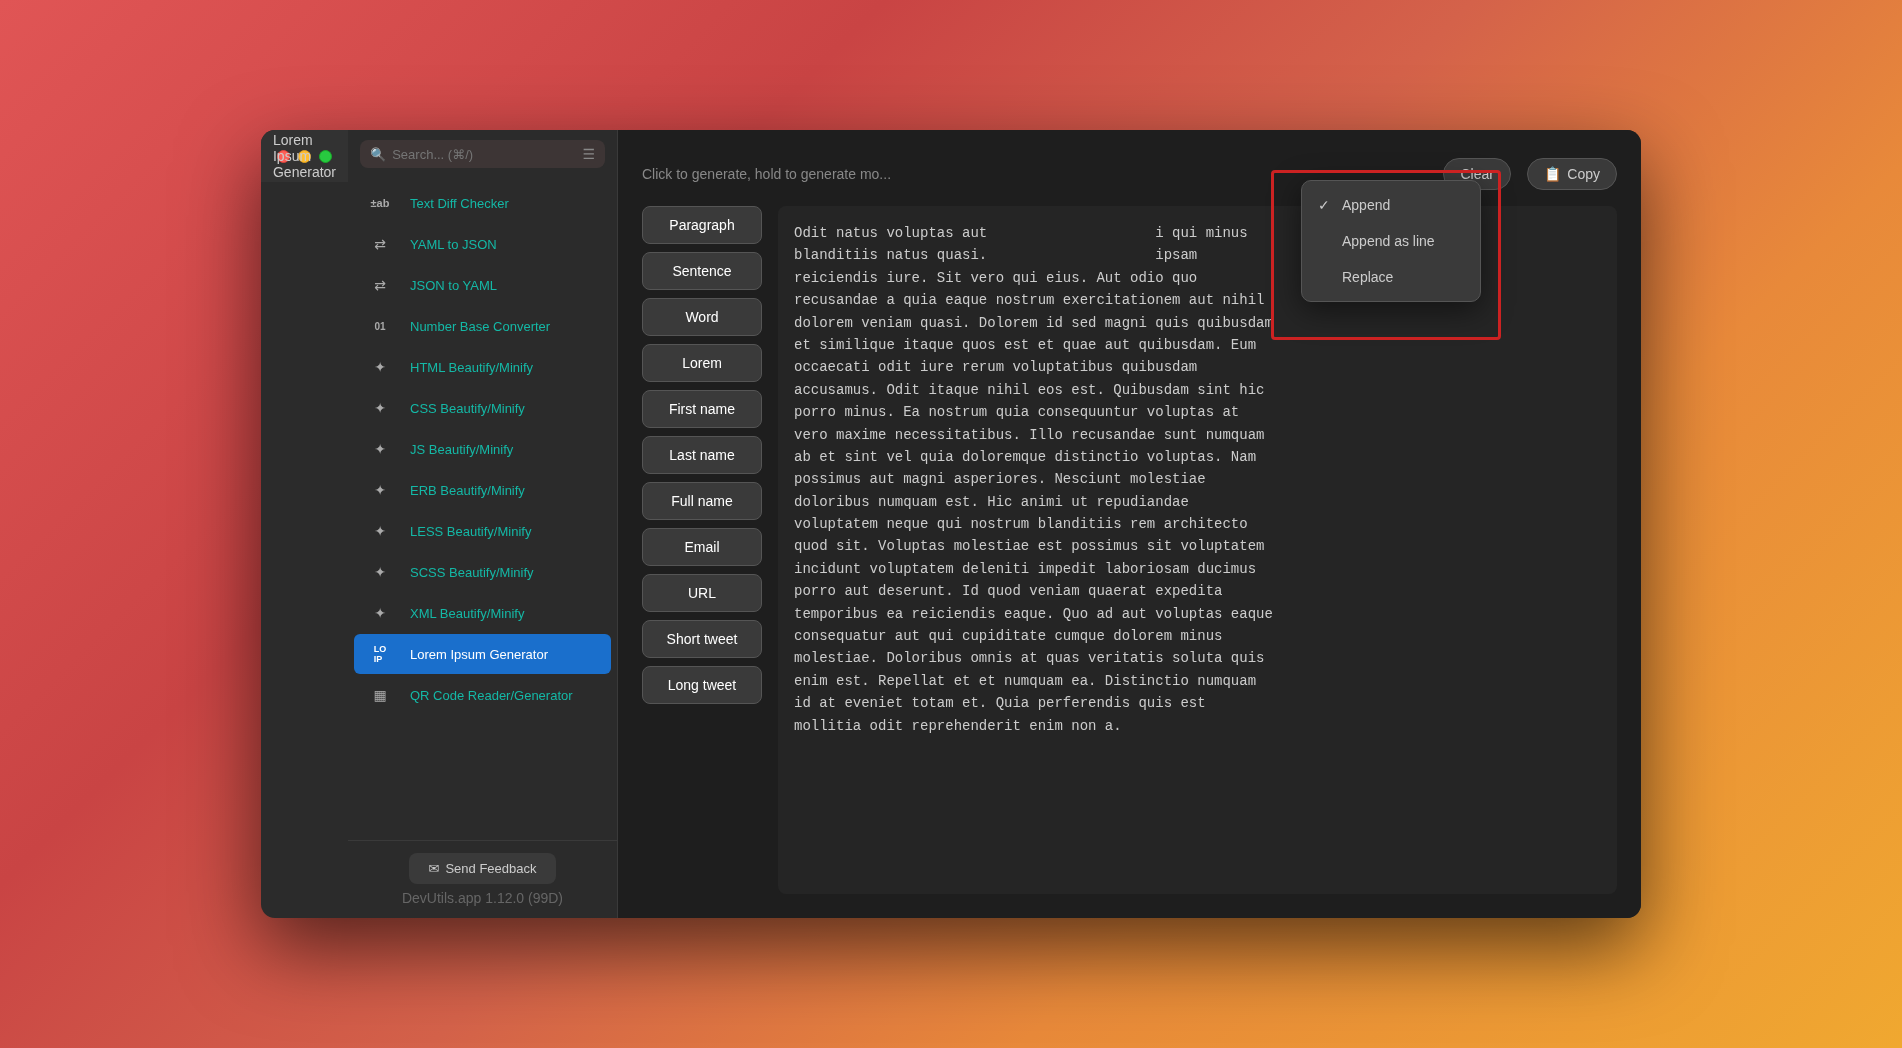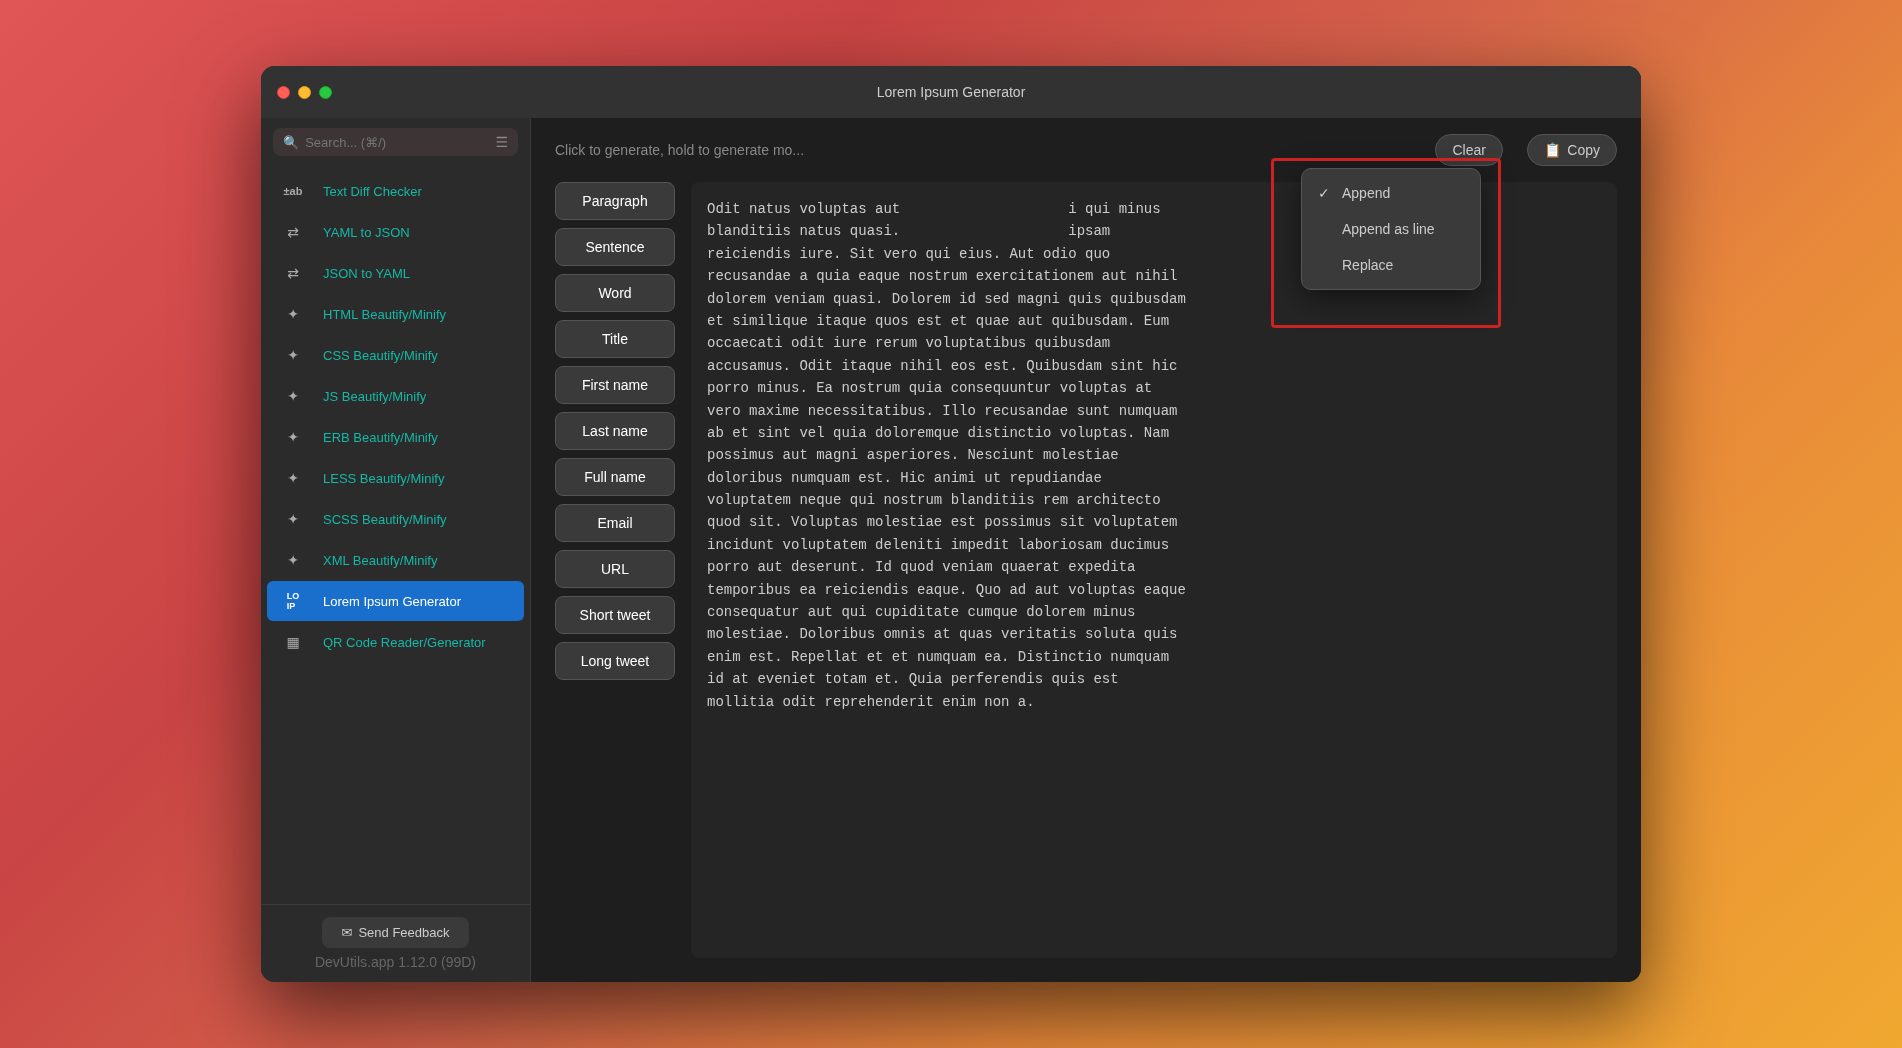--- a/index.html
+++ b/index.html
@@ -7,26 +7,26 @@
       width: 1902px;
       height: 1048px;
       background: linear-gradient(135deg, #e05555 0%, #c94444 30%, #d4624a 50%, #e8893a 70%, #f0a830 100%);
       display: flex;
       align-items: center;
       justify-content: center;
       font-family: -apple-system, BlinkMacSystemFont, 'SF Pro Text', sans-serif;
     }
     .window {
       width: 1380px;
-      height: 916px;
+      height: 788px;
       background: #2b2b2b;
       border-radius: 14px;
       overflow: hidden;
       display: flex;
-      flex-direction: column;
+      flex-direction: row;
       box-shadow: 0 30px 80px rgba(0,0,0,0.6);
     }
     .titlebar {
       height: 52px;
       background: #323232;
       display: flex;
       align-items: center;
       padding: 0 16px;
       flex-shrink: 0;
       position: relative;
@@ -161,22 +161,23 @@
       flex: 1;
       display: flex;
       flex-direction: column;
       background: #1e1e1e;
       position: relative;
     }
     .content-header {
       padding: 16px 24px;
       display: flex;
       align-items: center;
-      gap: 24px;
-      flex-shrink: 0;
+      gap: 16px;
+      flex-shrink: 0;
+      margin-top: 12px;
     }
     .generate-hint {
       color: #888;
       font-size: 14px;
       flex: 1;
     }
     .header-btn {
       background: #3a3a3a;
       border: 1px solid #555;
       border-radius: 16px;
@@ -303,20 +304,24 @@
         </div>
         <div class="sidebar-item">
           <div class="sidebar-item-icon">⇄</div>
           <span class="sidebar-item-label">YAML to JSON</span>
         </div>
         <div class="sidebar-item">
           <div class="sidebar-item-icon">⇄</div>
           <span class="sidebar-item-label">JSON to YAML</span>
         </div>
         <div class="sidebar-item">
+          <div class="sidebar-item-icon" style="font-size:10px;font-weight:bold;">01</div>
+          <span class="sidebar-item-label">Number Base Converter</span>
+        </div>
+        <div class="sidebar-item">
           <div class="sidebar-item-icon">✦</div>
           <span class="sidebar-item-label">HTML Beautify/Minify</span>
         </div>
         <div class="sidebar-item">
           <div class="sidebar-item-icon">✦</div>
           <span class="sidebar-item-label">CSS Beautify/Minify</span>
         </div>
         <div class="sidebar-item">
           <div class="sidebar-item-icon">✦</div>
           <span class="sidebar-item-label">JS Beautify/Minify</span>
@@ -383,21 +388,21 @@
       </div>
 
       <div class="red-box"></div>
 
       <div class="content-body">
 
         <div class="type-buttons">
           <button class="type-btn">Paragraph</button>
           <button class="type-btn">Sentence</button>
           <button class="type-btn">Word</button>
-          <button class="type-btn">Title</button>
+          <button class="type-btn">Lorem</button>
           <button class="type-btn">First name</button>
           <button class="type-btn">Last name</button>
           <button class="type-btn">Full name</button>
           <button class="type-btn">Email</button>
           <button class="type-btn">URL</button>
           <button class="type-btn">Short tweet</button>
           <button class="type-btn">Long tweet</button>
         </div>
 
         <div class="output-area">

